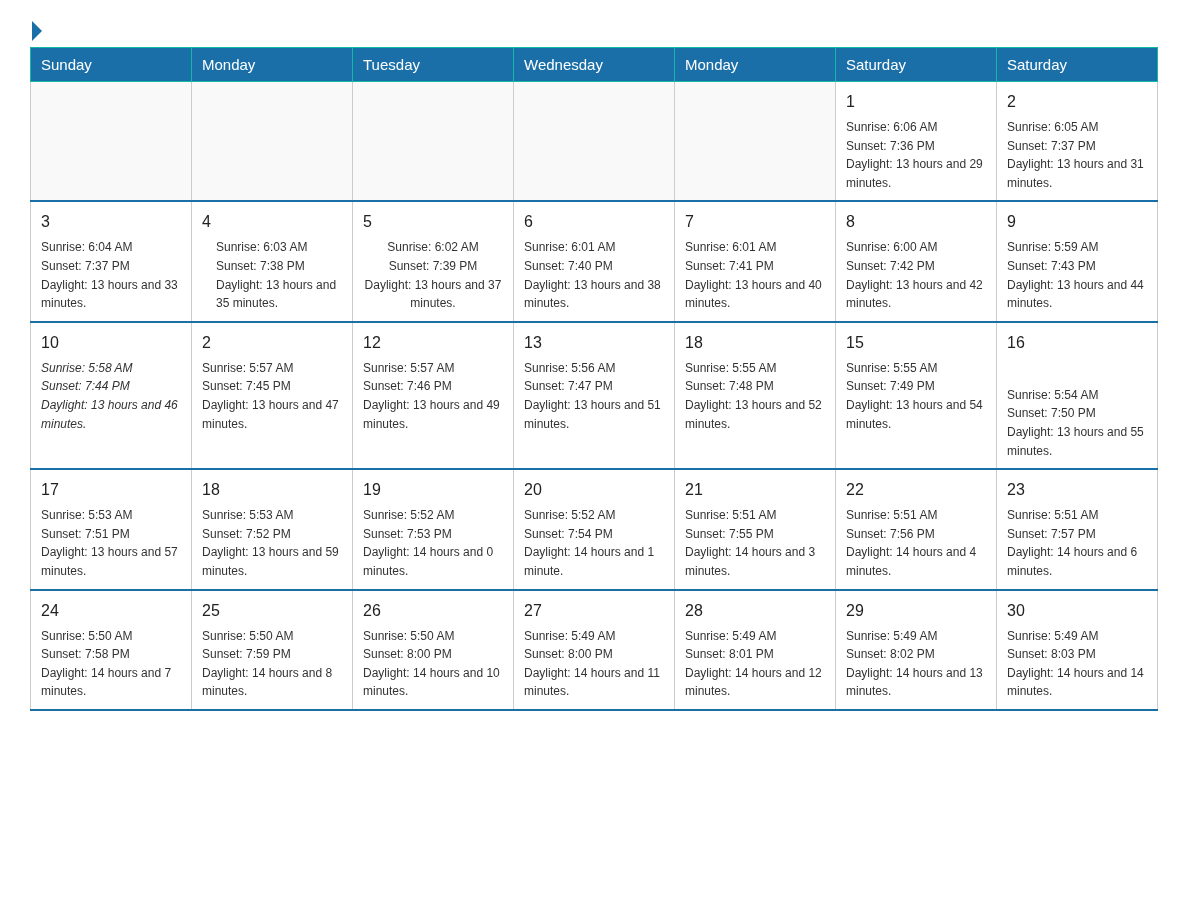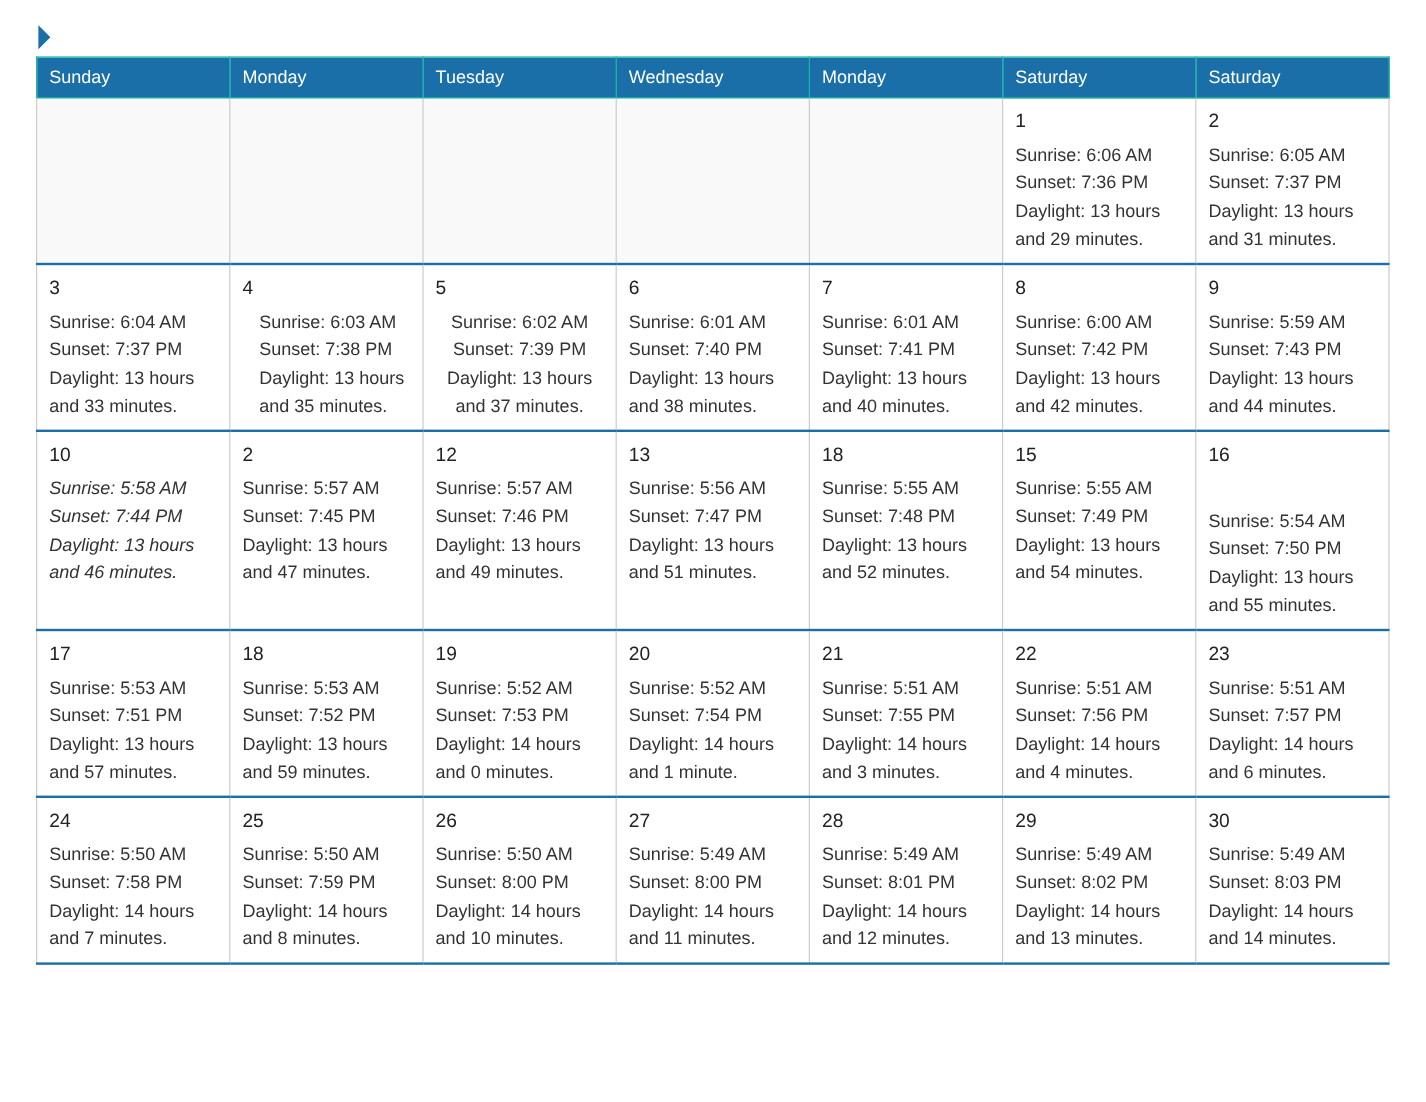--- a/index.html
+++ b/index.html
@@ -87,21 +87,21 @@
       border-bottom: 2px solid #1a6fa8;
     }
     .day-number {
       font-size: 16px;
       font-weight: normal;
       color: #222;
       display: block;
       margin-bottom: 4px;
     }
     .day-info {
-      font-size: 15px;
+      font-size: 12px;
       color: #333;
       line-height: 1.55;
     }
     .empty-cell {
       background: #f9f9f9;
     }
   </style>
 </head>
 <body>
 

